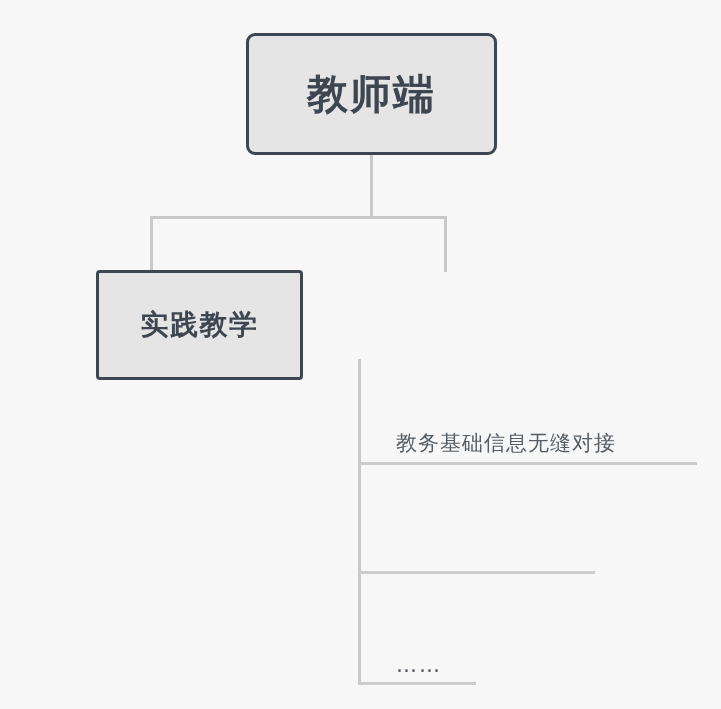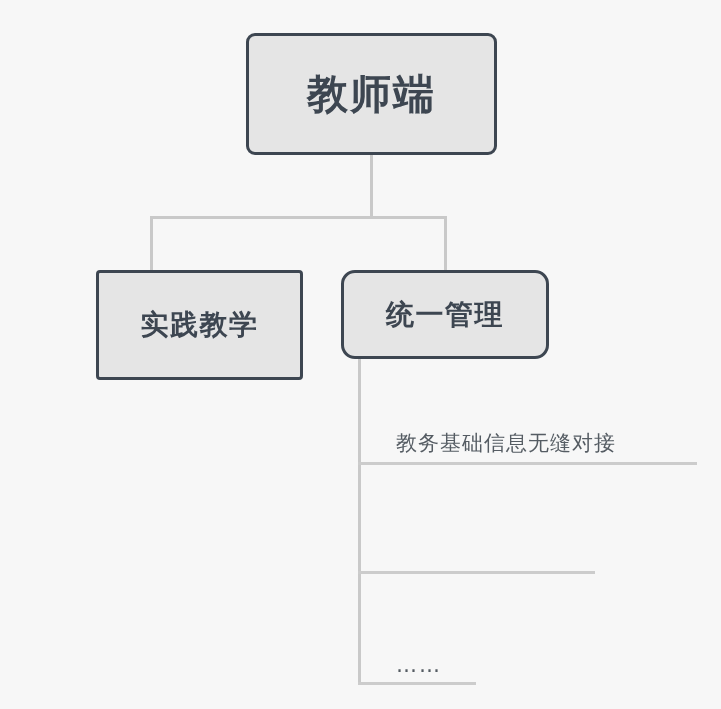--- a/index.html
+++ b/index.html
@@ -163,23 +163,20 @@
   <div class="conn conn-v" id="conn-spine"></div>
 
   <div class="node" id="node-root">
     <span class="node-label">教师端</span>
   </div>
 
   <div class="node" id="node-practice">
     <span class="node-label">实践教学</span>
   </div>
 
-  <div class="node" id="node-unified">
-    <span class="node-label">统一管理</span>
-  </div>
 
   <div class="leaf" id="leaf-0">
     <span class="leaf-text">教务基础信息无缝对接</span>
     <div class="leaf-rule"></div>
   </div>
 
   <div class="leaf" id="leaf-1">
     <div class="leaf-rule"></div>
   </div>
 

